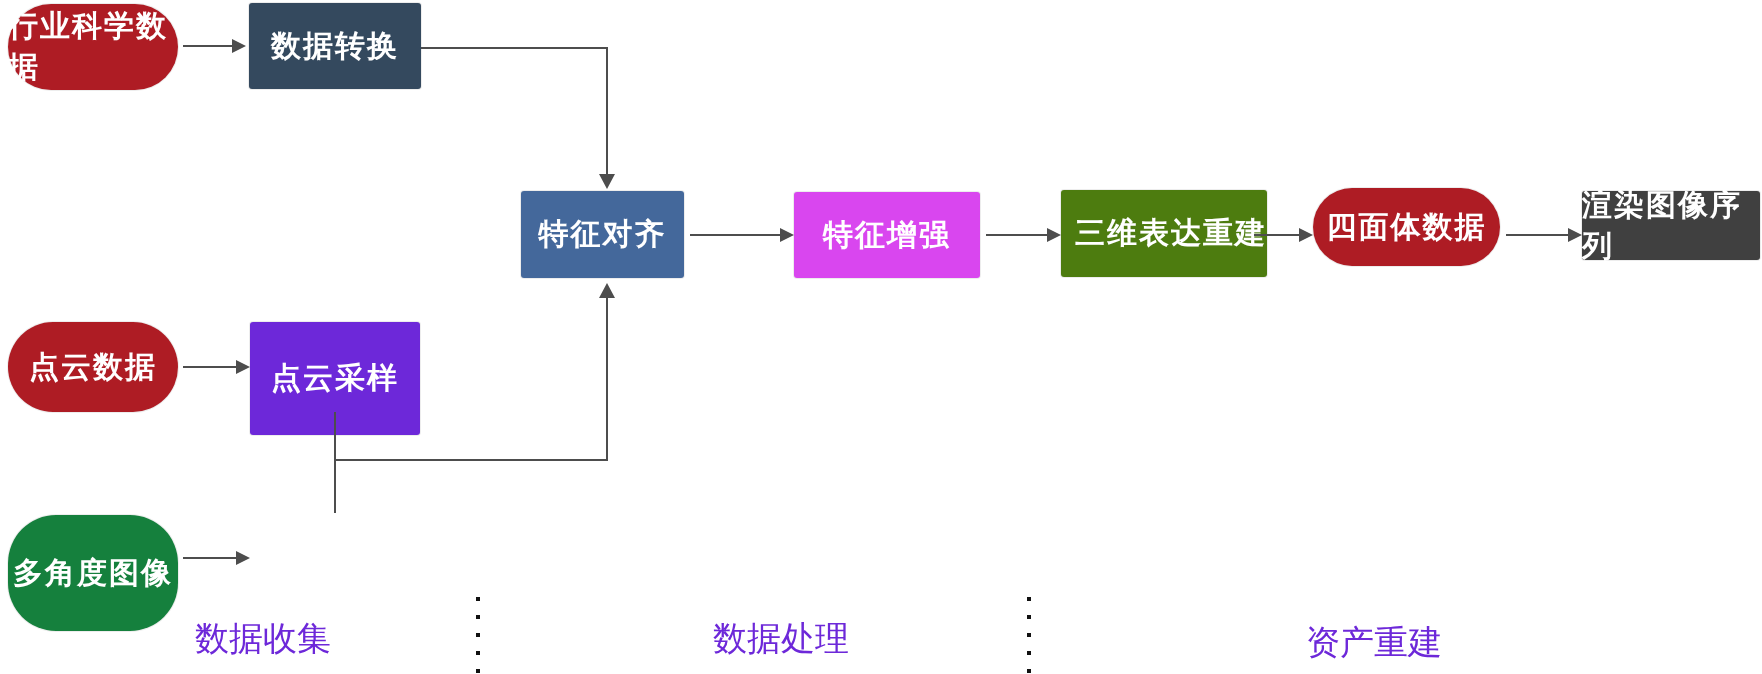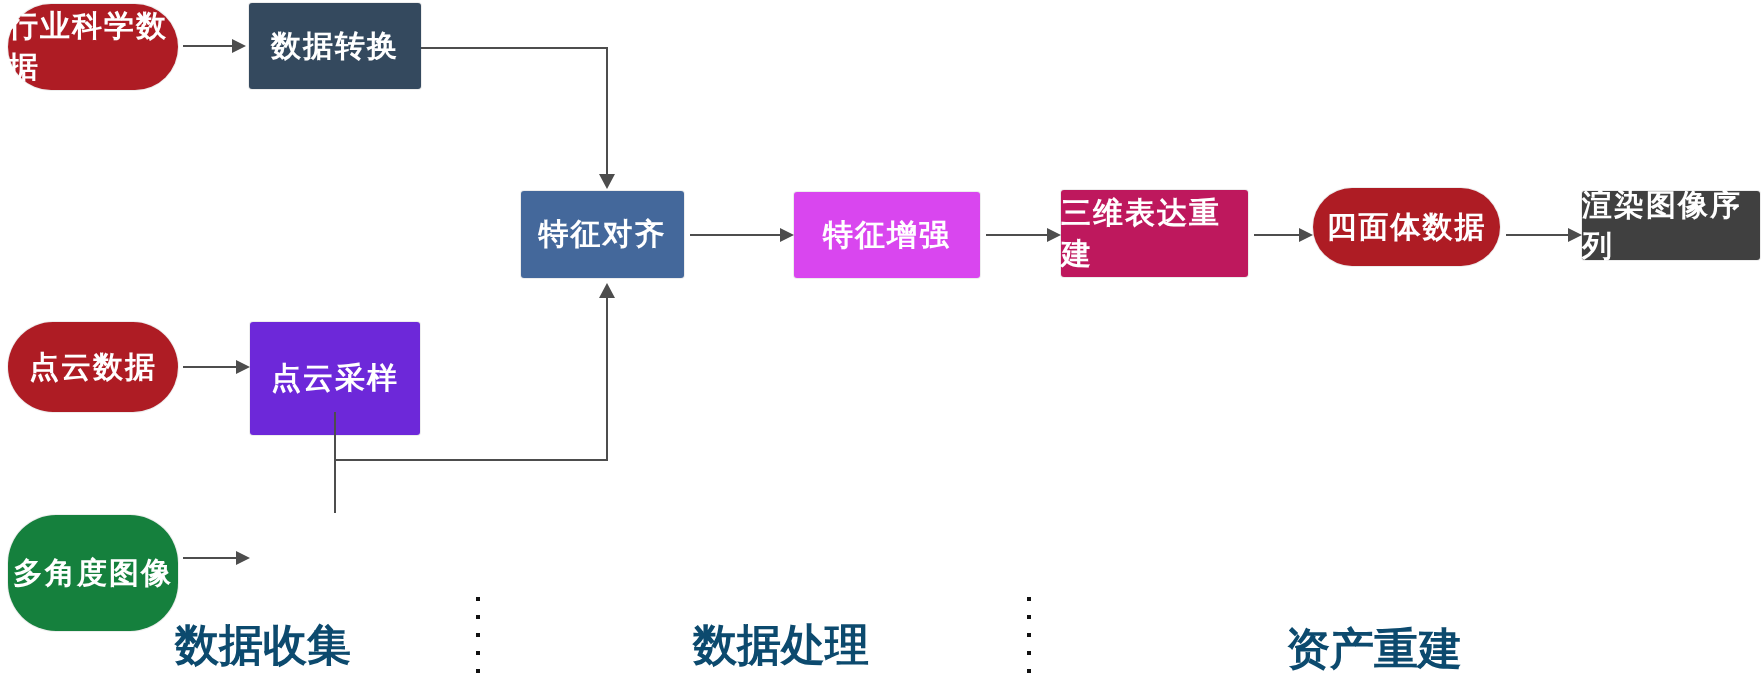--- a/index.html
+++ b/index.html
@@ -47,24 +47,23 @@
   .divider {
     position: absolute;
     width: 4px;
     background-image: repeating-linear-gradient(
       to bottom, #111111 0px, #111111 4px, transparent 4px, transparent 18px);
   }
   .section-label {
     position: absolute;
     transform: translateX(-50%);
     font-family: "DejaVu Serif", "Liberation Serif", serif;
-    font-size: 44px;
-    color: #0c4a6e;
+    font-size: 34px;
+    color: #6d28d9;
     white-space: nowrap;
-    font-weight: bold;
   }
 </style>
 </head>
 <body>
 
 <div class="canvas">
 
   <div class="node pill" style="left: 8px; top: 4px; width: 170px; height: 86px; background-color: rgb(174, 28, 36);">
     <span>行业科学数据</span>
   </div>
@@ -87,21 +86,21 @@
 
 
   <div class="node rect" style="left: 521px; top: 191px; width: 163px; height: 87px; background-color: rgb(68, 104, 155);">
     <span>特征对齐</span>
   </div>
 
   <div class="node rect" style="left: 794px; top: 192px; width: 186px; height: 86px; background-color: #d946ef;">
     <span>特征增强</span>
   </div>
 
-  <div class="node rect" style="left: 1061px; top: 190px; width: 187px; height: 87px; background-color: #be185d; justify-content: flex-end;">
+  <div class="node rect" style="left: 1061px; top: 190px; width: 206px; height: 87px; background-color: #4d7c0f; justify-content: flex-end;">
     <span>三维表达重建</span>
   </div>
 
   <div class="node pill" style="left: 1313px; top: 188px; width: 187px; height: 78px; background-color: rgb(174, 28, 36);">
     <span>四面体数据</span>
   </div>
 
   <div class="node rect" style="left: 1582px; top: 191px; width: 178px; height: 69px; background-color: #404040;">
     <span>渲染图像序列</span>
   </div>

